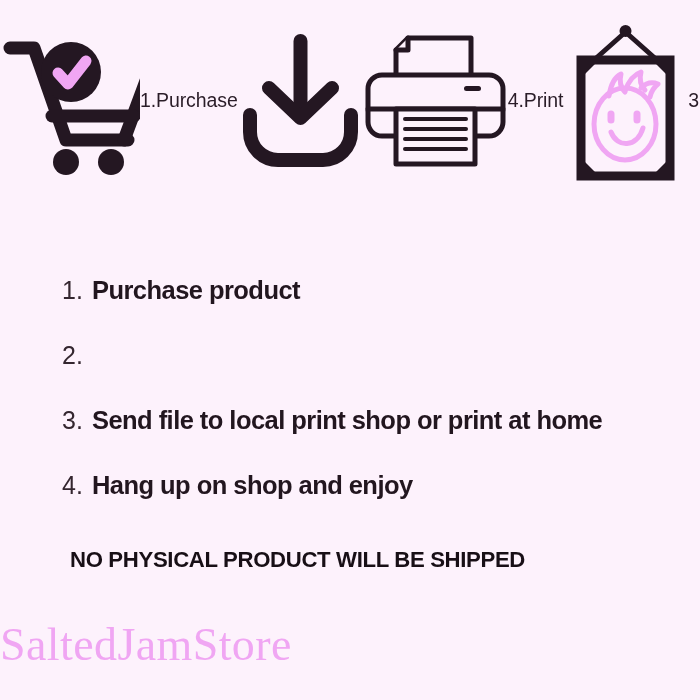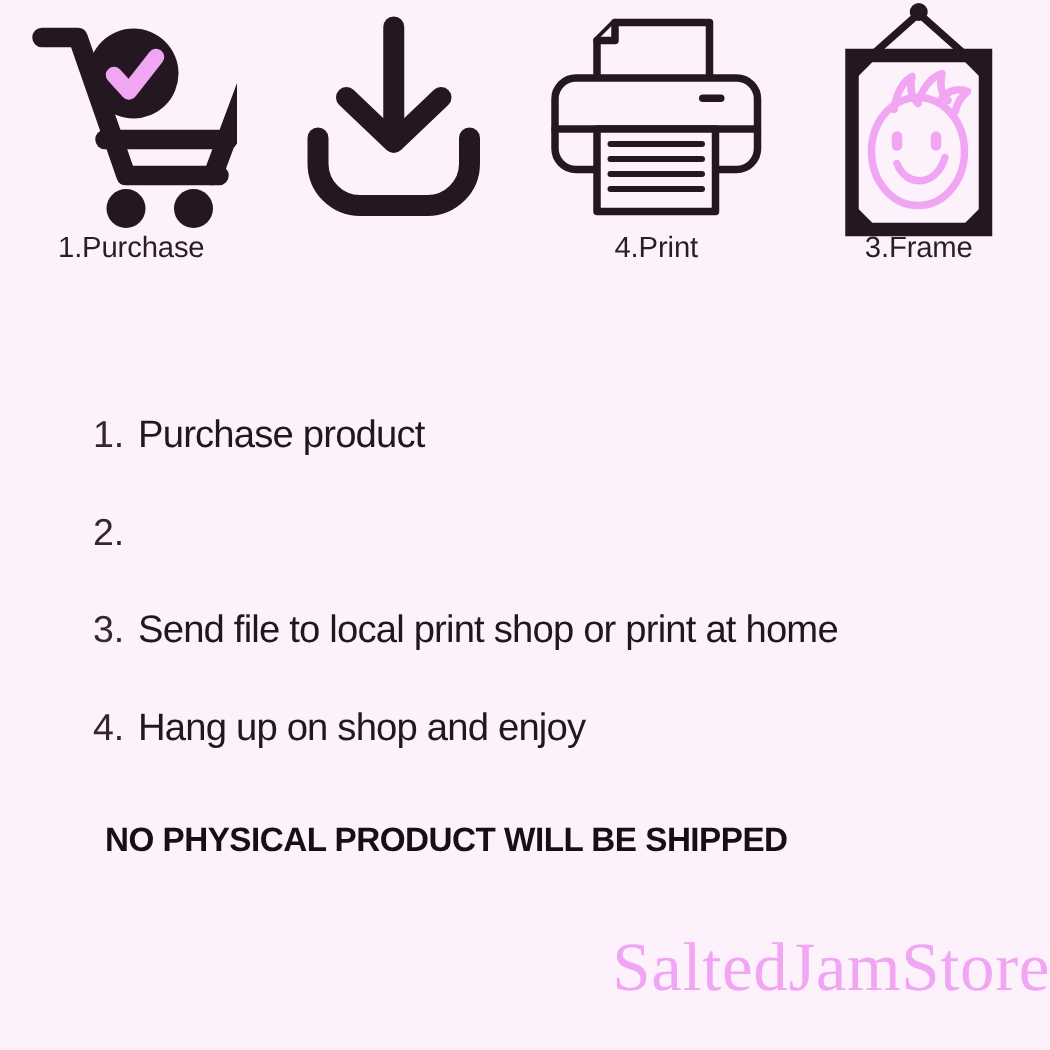--- a/index.html
+++ b/index.html
@@ -22,21 +22,21 @@
     left: 0;
     width: 700px;
     height: 205px;
     display: flex;
     align-items: flex-start;
   }
   .icon-step {
     flex: 1 1 0;
     height: 205px;
     display: flex;
-    flex-direction: column;
+    flex-direction: row;
     align-items: center;
     justify-content: flex-start;
   }
   .icon-art {
     height: 160px;
     display: flex;
     align-items: center;
     justify-content: center;
   }
   .icon-caption {
@@ -64,21 +64,21 @@
     font-family: "Liberation Sans", sans-serif;
     font-size: 25px;
     font-weight: 400;
     color: #34262f;
     width: 30px;
     flex: 0 0 30px;
   }
   .step-text {
     font-family: "Liberation Sans", sans-serif;
     font-size: 25.5px;
-    font-weight: 400;
+    font-weight: 700;
     color: #22161f;
     letter-spacing: -0.55px;
     white-space: nowrap;
   }
 
   
   .disclaimer {
     position: absolute;
     top: 547px;
     left: 70px;
@@ -91,21 +91,21 @@
     transform: scaleX(0.985);
     transform-origin: left center;
   }
 
   
   .brand {
     position: absolute;
     top: 622px;
     left: 0;
     width: 700px;
-    text-align: right;
+    text-align: left;
     font-family: "Liberation Serif", serif;
     font-size: 46px;
     color: #f0a6f3;
     letter-spacing: 0.4px;
     line-height: 1;
   }
 </style>
 </head>
 <body>
 

